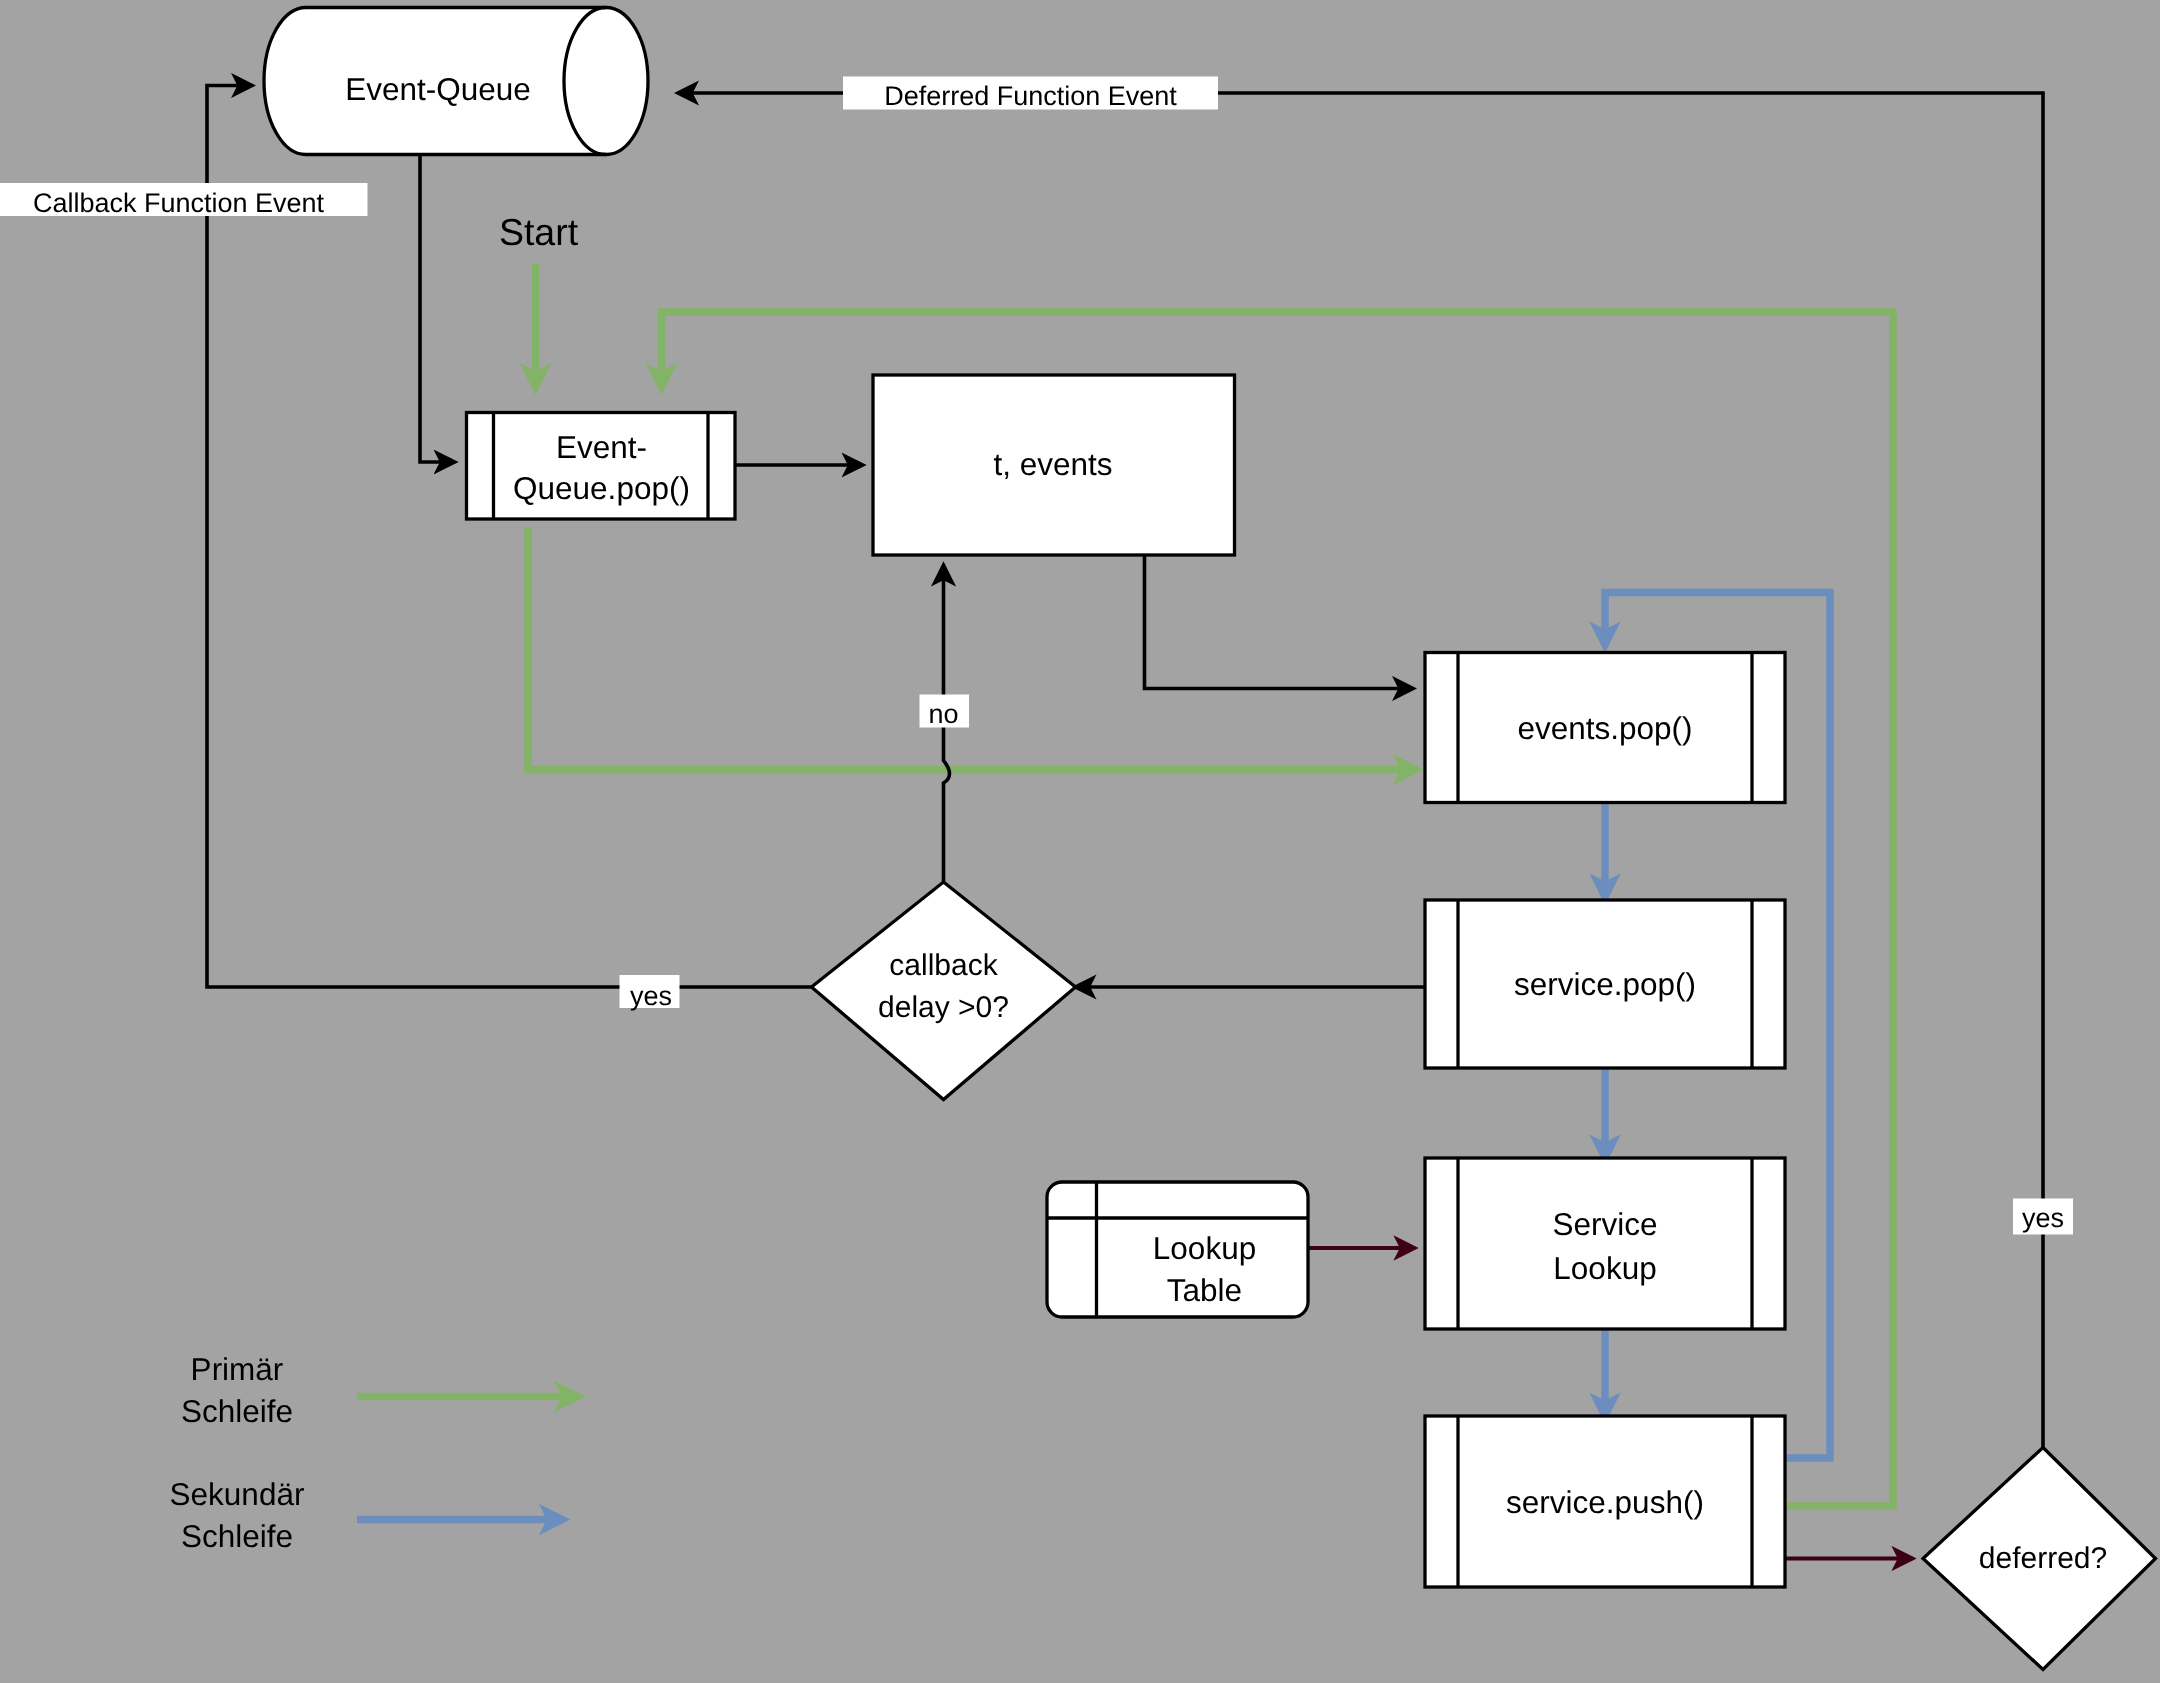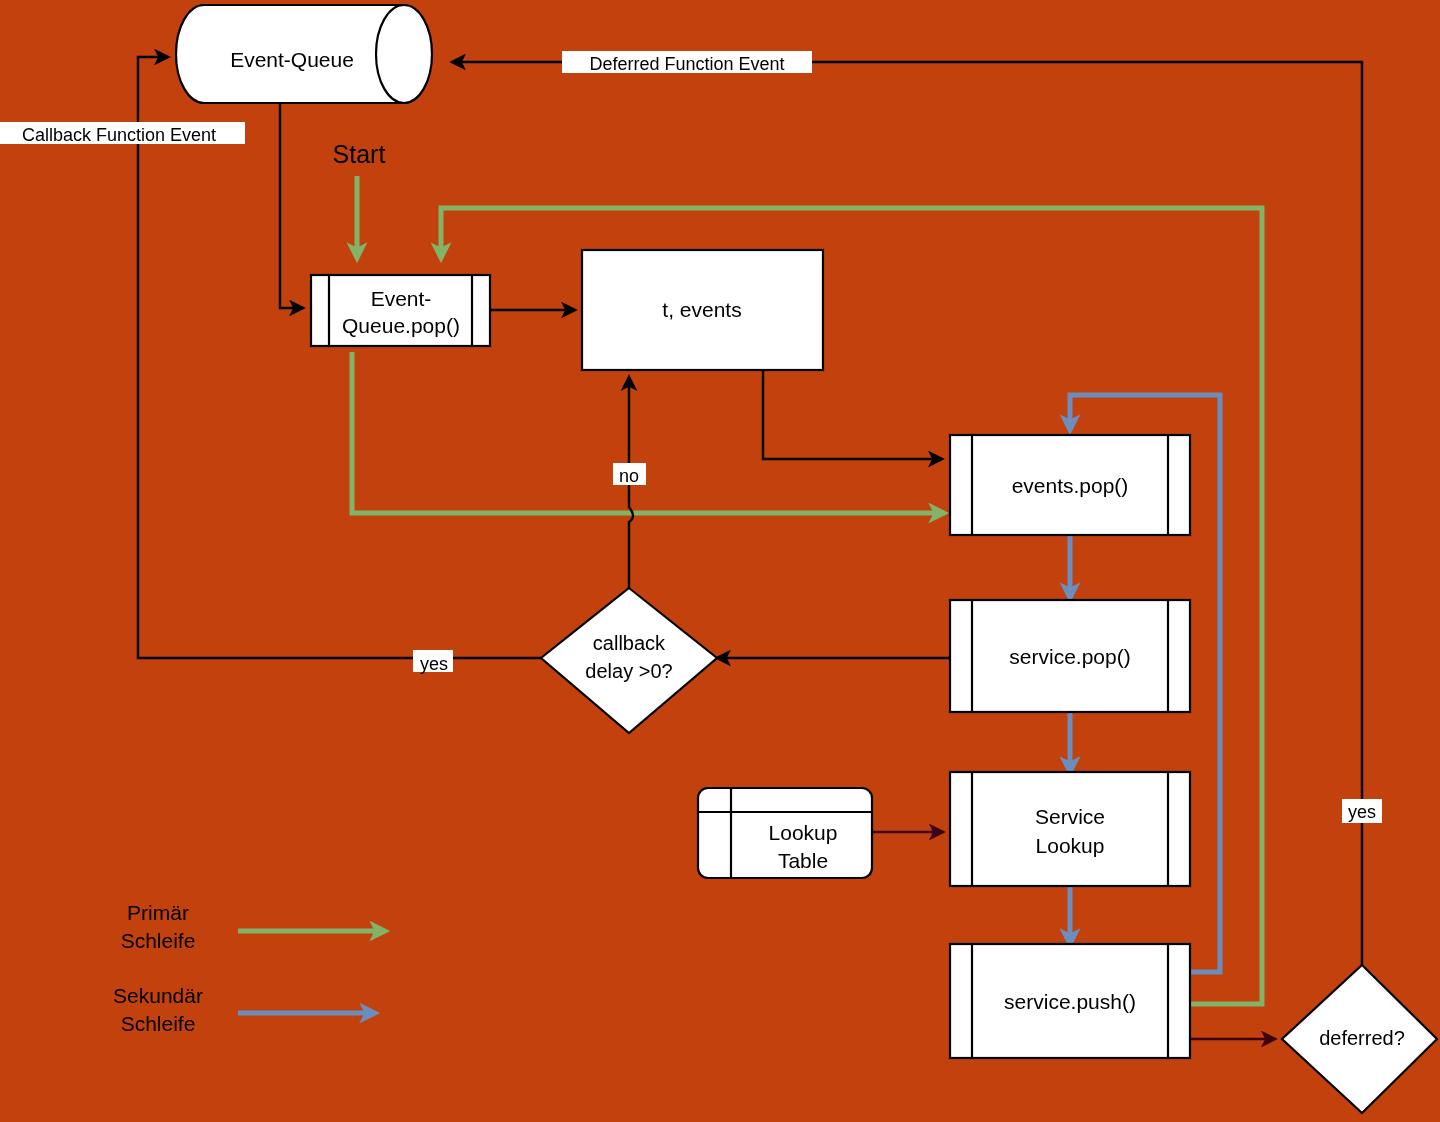--- a/index.html
+++ b/index.html
@@ -4,21 +4,21 @@
 <style>
   html, body {
     margin: 0;
     padding: 0;
     background: #ffffff;
   }
   #canvas {
     position: relative;
     width: 1440px;
     height: 1122px;
-    background: #c2410c;
+    background: #a3a3a3;
     font-family: "Liberation Sans", sans-serif;
     overflow: hidden;
   }
   svg#diagram {
     position: absolute;
     left: 0;
     top: 0;
     width: 1440px;
     height: 1122px;
   }

